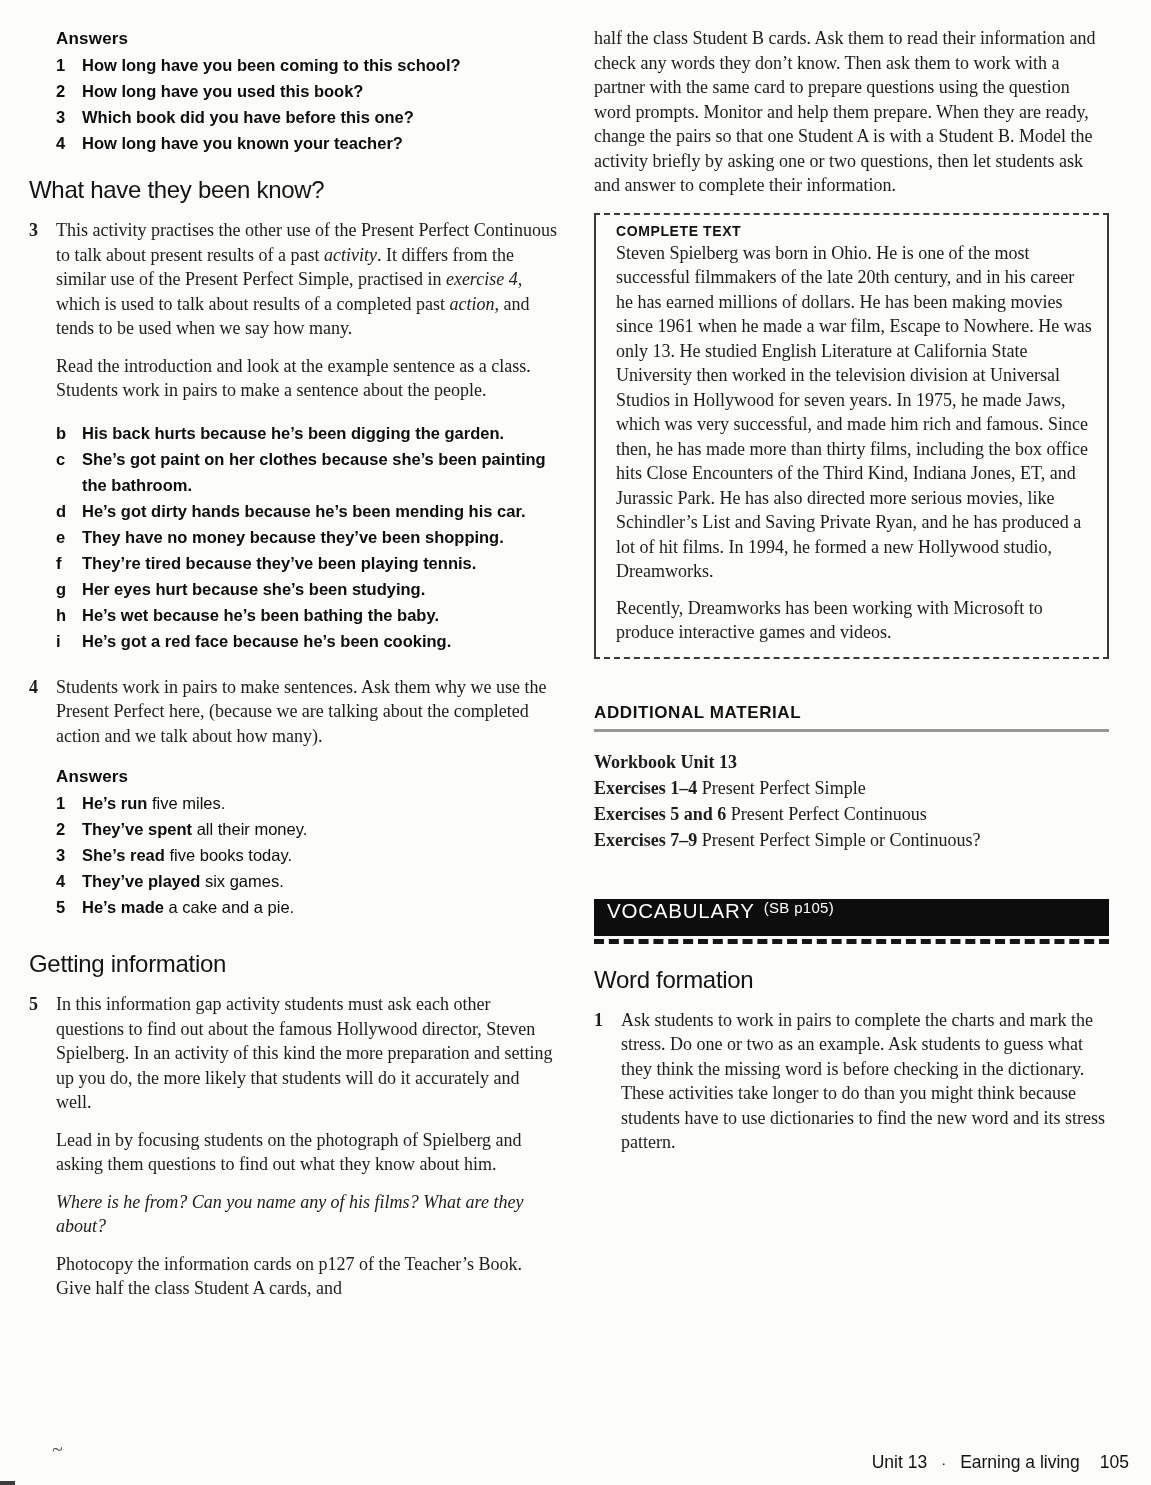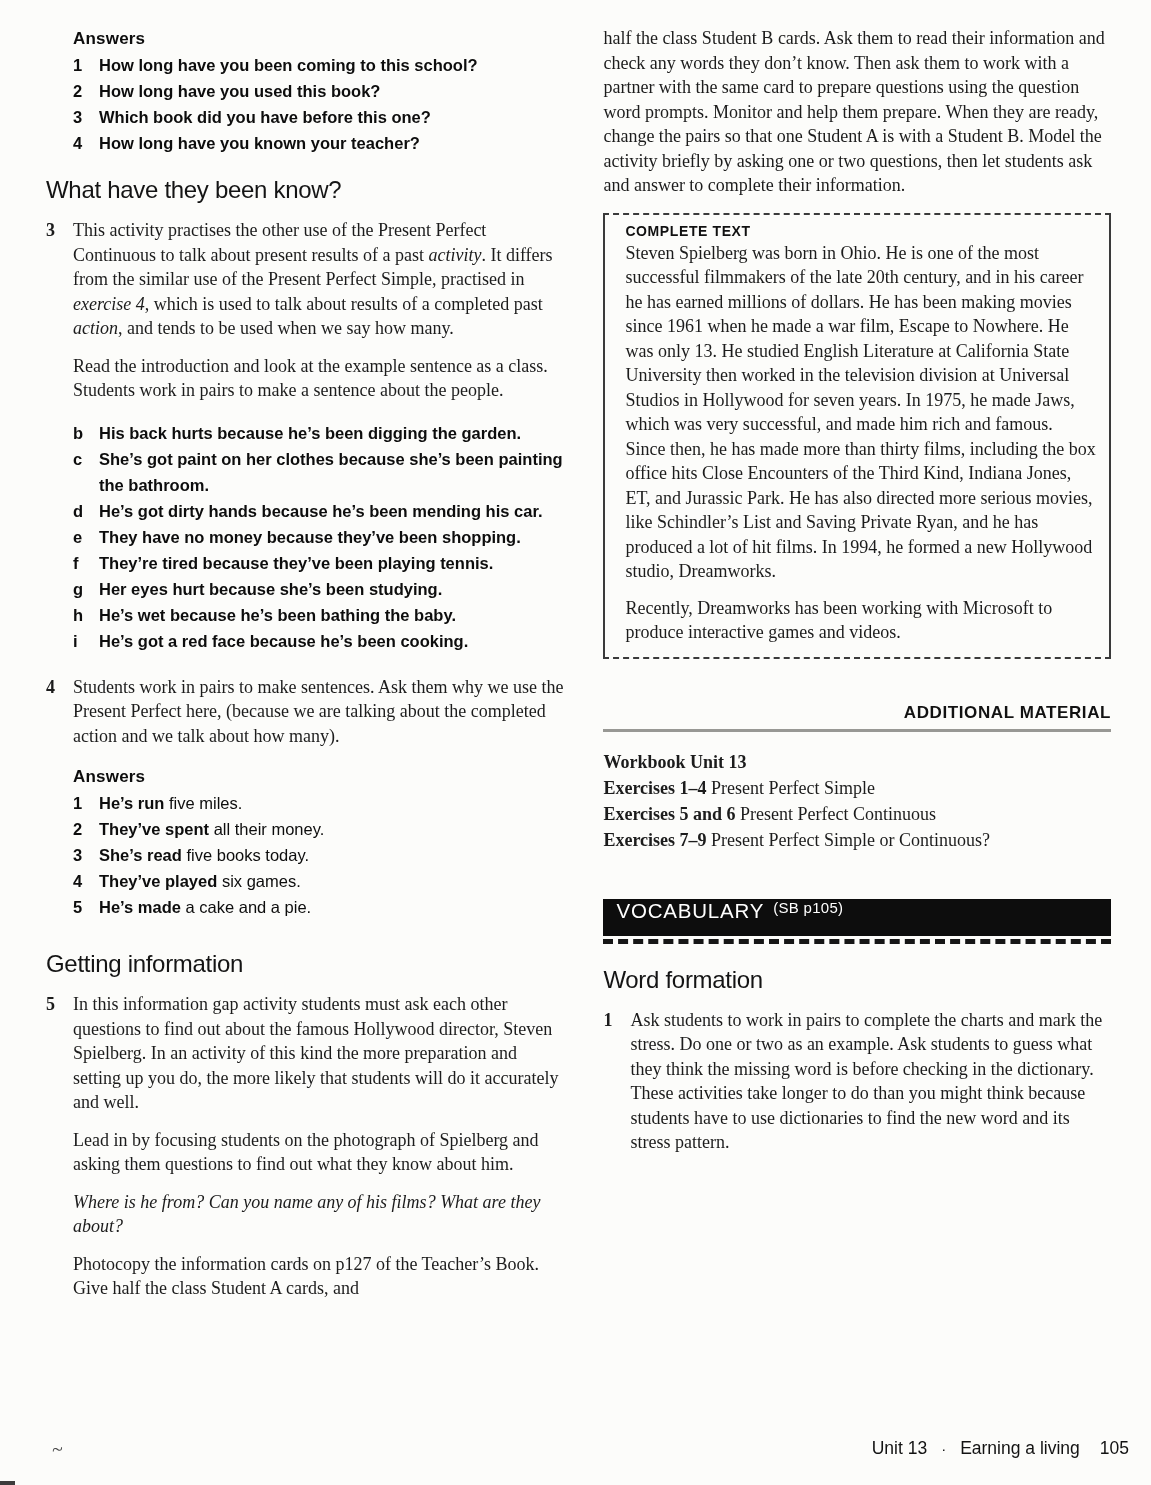--- a/index.html
+++ b/index.html
@@ -7,21 +7,21 @@
   .page {
     position:relative;
     width:1151px; height:1485px;
     background:#fcfcfa;
     font-family:"Liberation Serif", serif;
     color:#1c1c1c;
     overflow:hidden;
   }
   .cols {
     display:flex;
-    padding:26px 40px 0 46px;
+    padding:26px 40px 0 29px;
     gap:36px;
   }
   .col-left { width:529px; }
   .col-right { width:515px; }
 
   
   .para {
     font-size:18px; line-height:24.5px;
     margin-bottom:13px;
     text-align:left;
@@ -78,21 +78,20 @@
     margin-bottom:2px;
   }
   .ctbox .para { margin-bottom:12px; }
   .ctbox .para:last-child { margin-bottom:0; }
 
   
   .am-head {
     font-family:"Liberation Sans", sans-serif;
     font-weight:bold; font-size:17px; letter-spacing:0.6px;
     color:#121212;
-    text-align:right;
   }
   .am-rule {
     border-bottom:3px solid #989894;
     margin:6px 0 17px 0;
   }
   .wb-line { font-size:18px; line-height:26px; }
   .workbook { margin-bottom:46px; }
 
   
   .banner {
@@ -106,21 +105,21 @@
   .banner .banner-ref { font-size:15px; letter-spacing:0.3px; }
   .banner-dashes {
     height:0;
     border-bottom:5px dashed #161616;
     margin:3px 0 22px 0;
   }
 
   
   .footer {
     position:absolute;
-    right:22px; bottom:26px;
+    right:22px; bottom:12px;
     font-family:"Liberation Sans", sans-serif;
     font-size:17.5px; color:#121212;
     display:flex; align-items:baseline;
   }
   .footer .sep { margin:0 14px; font-size:15px; }
   .footer .pagenum { margin-left:20px; }
 
   
   .squiggle {
     position:absolute; left:52px; top:1438px;

